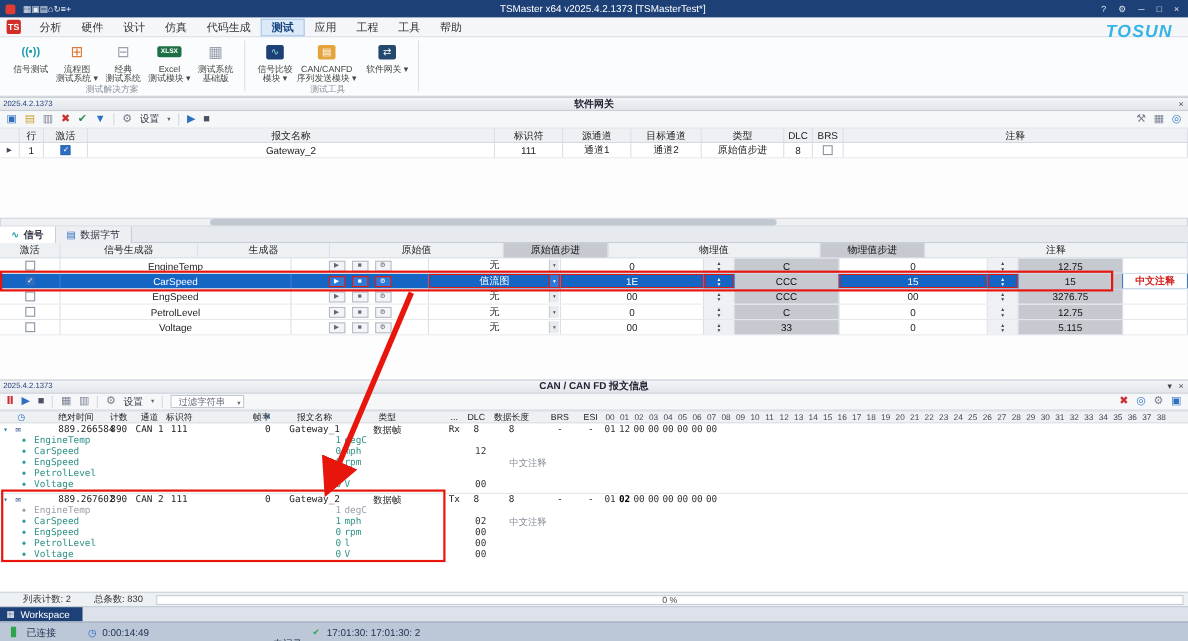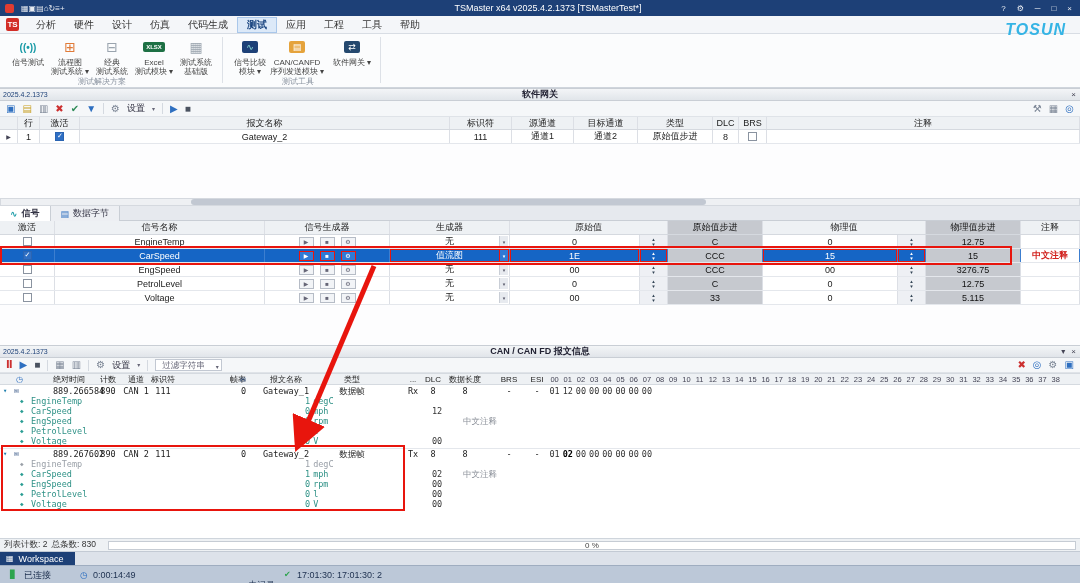--- a/index.html
+++ b/index.html
@@ -125,21 +125,21 @@
 .sr-bullet{left:20px;color:#2a9d93;font-size:6px;}
 .sr-name{left:31px;}
 .sr-val{left:305px;}
 .sr-unit{margin-left:3px;}
 .sr-hex{left:424px;width:26px;text-align:center;color:#333;}
 .dim,.dim .tp{color:#9aa0a8;}
 .tr-comment{position:absolute;left:463px;color:#8a8f98;font-size:8.5px;font-family:"Liberation Sans","DejaVu Sans",sans-serif;}
 .g1 .tr-comment{top:30px;}
 .g2 .tr-comment{top:20px;}
 .trace-status{position:absolute;top:538px;left:0;width:100%;height:13px;background:#eef1f4;border-top:1px solid #cfd5dc;display:flex;align-items:center;font-size:8.5px;color:#333;}
-.ts-item{margin-left:4px;}
+.ts-item{margin-left:21px;}
 .pbar{flex:1;margin:2px 4px 2px 12px;background:#fff;border:1px solid #c6ccd4;text-align:center;font-size:8px;line-height:8px;color:#444;height:9px;}
 
 
 .status-a{position:absolute;top:551px;left:0;width:100%;height:14px;background:#dde2ea;border-top:1px solid #c3cad4;display:flex;}
 .ws-chip{background:#1d4077;color:#fff;display:flex;align-items:center;gap:5px;padding:0 12px 0 6px;font-size:9px;}
 .ws-ico{font-size:8px;}
 .status-b{position:absolute;top:565px;left:0;width:100%;height:18px;background:#bcc8d8;border-top:1px solid #9fadc0;color:#1c2f4e;font-size:9px;}
 .sb{position:absolute;top:0;line-height:18px;}
 .sb-ico-conn{left:10px;color:#2da44e;font-size:8px;}
 .sb-conn{left:24px;}
@@ -342,26 +342,25 @@
       <span>信号</span>
     </div>
     <div class="sig-tab">
       <span class="tabicon blue">▤</span>
       <span>数据字节</span>
     </div>
   </div>
 
   <div class="sg-head">
     <span class="sgh" style="width:55px">激活</span>
-    <span class="sgh" style="width:210px">信号名称</span>
     <span class="sgh" style="width:125px">信号生成器</span>
     <span class="sgh" style="width:120px">生成器</span>
     <span class="sgh" style="width:158px">原始值</span>
     <span class="sgh step" style="width:95px">原始值步进</span>
-    <span class="sgh" style="width:163px">物理值</span>
+    <span class="sgh" style="width:193px">物理值</span>
     <span class="sgh step" style="width:95px">物理值步进</span>
     <span class="sgh" style="flex:1">注释</span>
   </div>
 
   <div class="sg-row" style="top:235px">
     <span class="sgc" style="width:55px">
         <span class="cb"></span>
       </span>
     <span class="sgc" style="width:210px">EngineTemp</span>
     <span class="sgc" style="width:125px">

